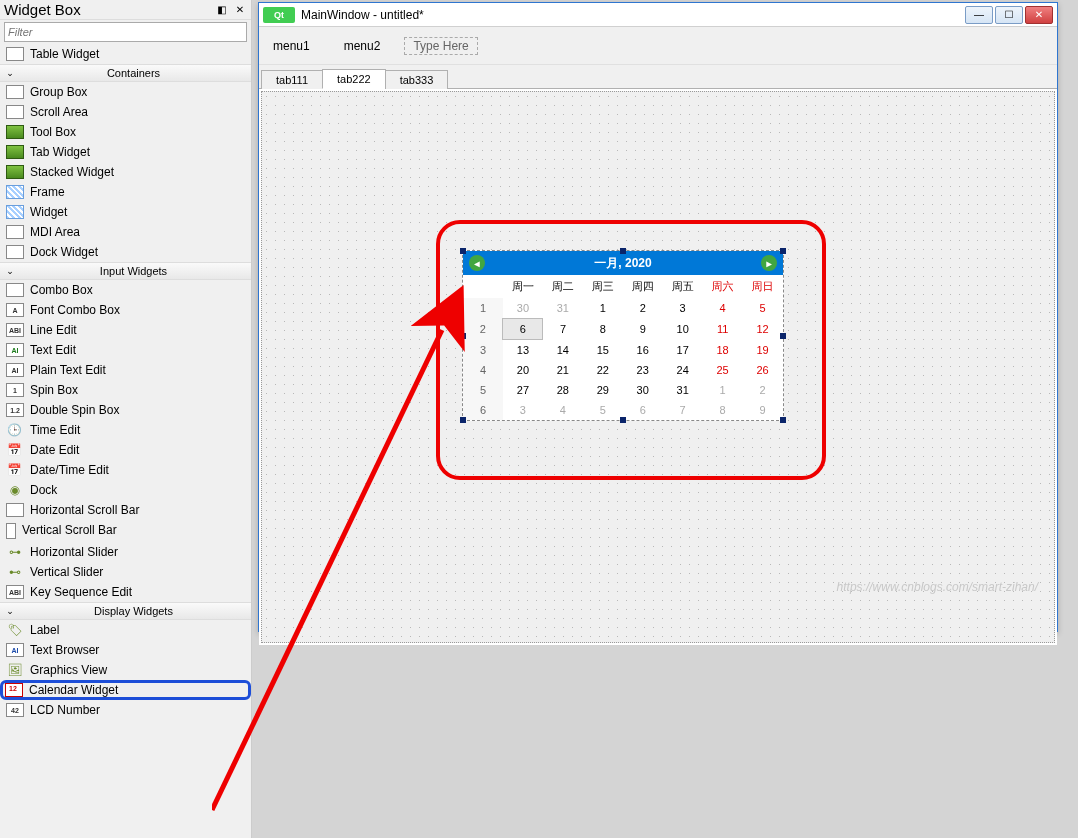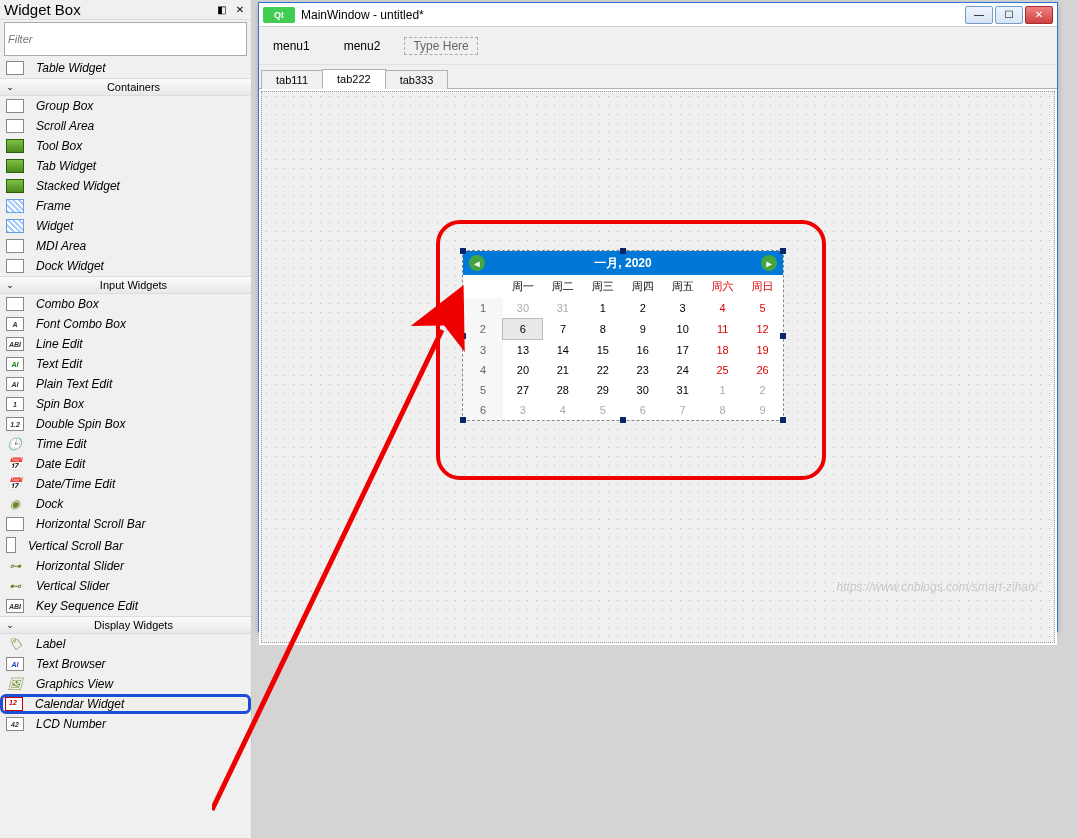--- a/index.html
+++ b/index.html
@@ -6,24 +6,24 @@
 body { font-family: "Segoe UI", Tahoma, sans-serif; font-size: 12px; background: #f0f0f0; width: 1078px; height: 838px; overflow: hidden; position: relative; }
 
 .app { display: flex; width: 100%; height: 100%; }
 
 
 .left-panel { width: 252px; background: #f0f0f0; border-right: 1px solid #ccc; display: flex; flex-direction: column; }
 .panel-header { display: flex; align-items: center; justify-content: space-between; padding: 2px 4px; background: #f0f0f0; border-bottom: 1px solid #ddd; height: 20px; }
 .panel-header-title { font-size: 15px; }
 .panel-header-btns { display: flex; gap: 4px; }
 .panel-header-btn { width: 14px; height: 14px; font-size: 10px; display: flex; align-items: center; justify-content: center; cursor: pointer; }
-.filter-input { width: calc(100% - 8px); margin: 2px 4px; padding: 2px 3px; font-size: 11px; border: 1px solid #aaa; height: 34px; color: #888; font-style: italic; }
+.filter-input { width: calc(100% - 8px); margin: 2px 4px; padding: 2px 3px; font-size: 11px; border: 1px solid #aaa; height: 20px; color: #888; font-style: italic; }
 
 .tree { overflow-y: auto; flex: 1; }
-.tree-item { display: flex; align-items: flex-end; padding: 3px 6px; gap: 12px; cursor: pointer; font-style: italic; }
+.tree-item { display: flex; align-items: flex-start; padding: 3px 6px; gap: 6px; cursor: pointer; }
 .tree-section { background: linear-gradient(#fafafa,#e8e8e8); border-top: 1px solid #ddd; border-bottom: 1px solid #ddd; text-align: center; padding: 2px; font-size: 11px; display: flex; align-items: center; }
 .tree-section .chev { width: 16px; text-align: center; font-size: 9px; }
 .tree-section .sec-label { flex: 1; text-align: center; }
 .icon-sq { width: 18px; height: 14px; border: 1px solid #888; background: #fff; flex-shrink: 0; }
 .icon-green { width: 18px; height: 14px; background: linear-gradient(#7fc241,#4a8a1f); border: 1px solid #2e5a12; flex-shrink: 0; }
 .icon-blue { width: 18px; height: 14px; background: repeating-linear-gradient(45deg,#a6cfff,#a6cfff 2px,#fff 2px,#fff 4px); border: 1px solid #6a9edc; flex-shrink: 0; }
 .icon-gear { width: 18px; height: 14px; display:flex; align-items:center; justify-content:center; color:#6a8a2a; flex-shrink:0;}
 .icon-txt { width: 18px; height: 14px; border: 1px solid #888; background:#fff; font-size:7px; display:flex; align-items:center; justify-content:center; flex-shrink:0; color:#333; font-weight:bold;}
 .icon-cal { width:18px;height:14px;background:#fff;border:1px solid #c00;position:relative;flex-shrink:0;}
 .icon-cal::before { content:"12"; position:absolute; font-size:7px; color:#c00; left:3px; top:1px; font-weight:bold;}

